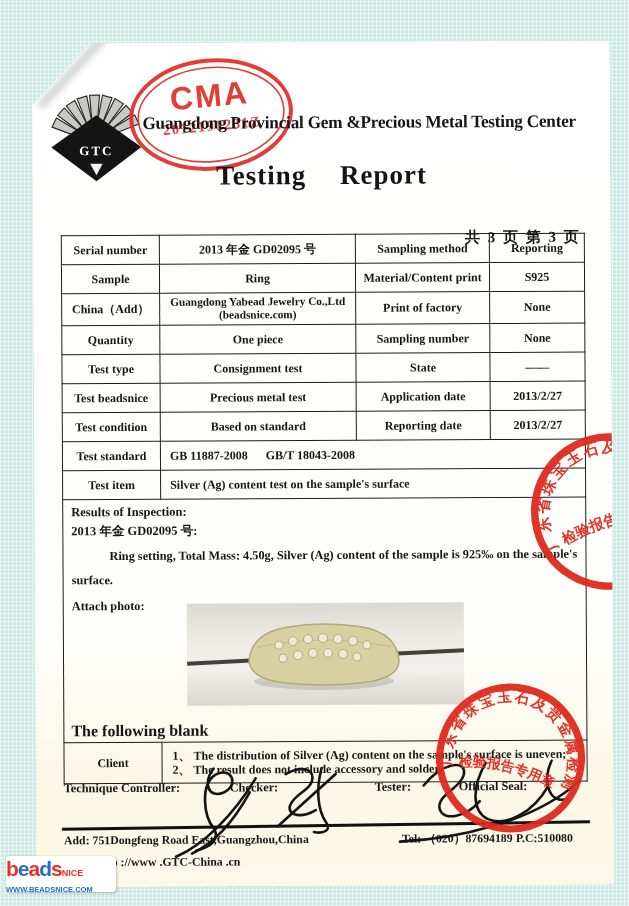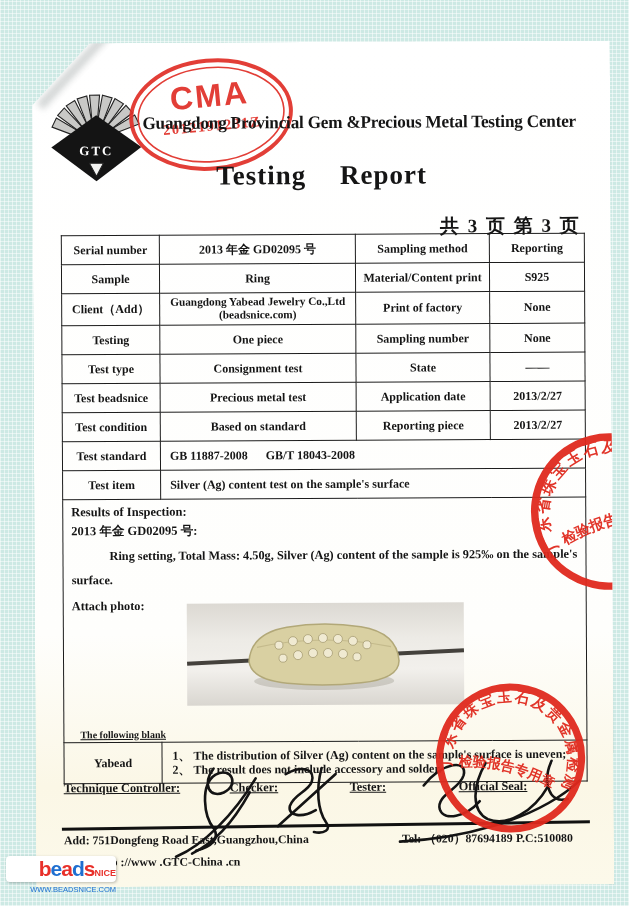--- a/index.html
+++ b/index.html
@@ -20,59 +20,59 @@
   }
   .corner-shade{position:absolute;left:-8px;top:22px;width:100px;height:9px;
     background:rgba(110,120,120,.30);filter:blur(3px);transform:rotate(-47deg);}
   
   .gtc-logo{position:absolute;left:12px;top:40px;width:104px;height:102px;}
   .cma{position:absolute;left:94px;top:12px;width:170px;height:122px;transform:rotate(-5deg);opacity:.93;}
   .org-name{position:absolute;left:84px;top:70px;width:486px;text-align:center;
     font-size:17.5px;font-weight:bold;letter-spacing:-0.2px;transform:scaleX(.98);}
   .title{position:absolute;left:0;top:118px;width:100%;text-align:center;
     font-size:27px;font-weight:bold;word-spacing:26px;letter-spacing:1px;}
-  .page-info{position:absolute;right:30px;top:172px;font-size:19px;font-weight:bold;letter-spacing:2px;margin-left:16px;}
+  .page-info{position:absolute;right:30px;top:187px;font-size:15px;font-weight:bold;letter-spacing:2px;margin-left:16px;}
   
   table.report{position:absolute;left:28px;top:192px;width:523px;border-collapse:collapse;table-layout:fixed;}
   table.report td{border:1.6px solid #1d1d1d;font-weight:bold;font-size:12px;
     text-align:center;vertical-align:middle;padding:2px 3px;line-height:1.18;}
   table.report td.v{white-space:pre-wrap;}
   table.report tr.r{height:29px;}
   td.wide-v{text-align:left !important;padding-left:9px !important;white-space:pre-wrap;}
   td.results-cell{height:232px;vertical-align:top !important;text-align:left !important;
     padding:5px 8px !important;position:relative;}
   .res-h{font-size:12.5px;font-weight:bold;margin:0 0 5px 0;}
   .res-serial{font-size:12.5px;font-weight:bold;margin:0 0 6px 0;}
   .res-desc{font-size:12.3px;font-weight:bold;margin:0 0 7px 0;text-indent:38px;line-height:1.9;}
   .res-attach{font-size:12.3px;font-weight:bold;margin:0;}
   .photo{position:absolute;left:123px;top:104px;width:277px;height:102px;
     background:linear-gradient(180deg,#dcd9d3,#edebe6 35%,#f2f0ec 65%,#d9d6d0);}
-  .following{position:absolute;left:16px;bottom:1px;font-size:10px;font-weight:bold;text-decoration:underline;}
+  .following{position:absolute;left:7px;bottom:1px;font-size:16px;font-weight:bold;}
   td.remarks-label{height:36px;}
   td.remarks-v{text-align:left !important;padding-left:10px !important;font-size:11.8px;line-height:1.45;}
   
   .sign-row{position:absolute;left:28px;top:738px;width:523px;height:20px;font-size:12.3px;font-weight:bold;}
-  .sign-row span{position:absolute;top:0;text-decoration:underline;}
+  .sign-row span{position:absolute;top:0;}
   .sig-svg{position:absolute;left:28px;top:712px;width:523px;height:112px;pointer-events:none;}
   .rule{position:absolute;left:26px;top:782px;width:528px;height:2.6px;background:#111;transform:rotate(-0.5deg);}
   .footer1{position:absolute;left:28px;top:790px;width:523px;height:16px;font-size:11.8px;font-weight:bold;}
   .footer1 span{position:absolute;top:0;}
   .footer2{position:absolute;left:28px;top:812px;font-size:11.8px;font-weight:bold;}
   
   .seal{position:absolute;pointer-events:none;}
   .seal-mid{left:494px;top:390px;width:162px;height:162px;transform:rotate(-14deg);opacity:.95;}
   .seal-bottom{left:398px;top:640px;width:154px;height:154px;transform:rotate(14deg);opacity:.95;}
   
-  .watermark{position:absolute;left:6px;top:856px;width:110px;height:26px;background:#fff;
+  .watermark{position:absolute;left:6px;top:856px;width:110px;height:36px;background:#fff;
     border-radius:4px;box-shadow:1px 1px 3px rgba(0,0,0,.25);z-index:9;
-    font-family:"Liberation Sans","DejaVu Sans",sans-serif;text-align:right;padding-top:2px;box-sizing:border-box;}
+    font-family:"Liberation Sans","DejaVu Sans",sans-serif;text-align:left;padding-top:2px;box-sizing:border-box;}
   .brand{font-weight:bold;font-size:21px;line-height:21px;letter-spacing:-1px;}
   .brand .r{color:#e8302a;} .brand .b{color:#1f6fd0;}
   .brand-nice{font-size:9px;color:#e8302a;font-weight:bold;letter-spacing:0;}
-  .brand-url{font-size:7.5px;color:#1f6fd0;font-weight:normal;margin-top:1px;}
+  .brand-url{font-size:7.5px;color:#1f6fd0;font-weight:bold;margin-top:1px;}
 </style>
 </head>
 <body>
 
 <div class="paper">
   <div class="corner-shade"></div>
 
   <svg class="gtc-logo" viewBox="0 0 104 102">
     <defs>
       <polygon id="ray" points="48.5,46 45.5,12 55.5,12 52.5,46" fill="#c8c8c6" stroke="#222" stroke-width="1.1"></polygon>
@@ -116,48 +116,48 @@
       <td>Sampling method</td>
       <td class="v">Reporting</td>
     </tr>
     <tr class="r">
       <td>Sample</td>
       <td class="v">Ring</td>
       <td>Material/Content print</td>
       <td class="v">S925</td>
     </tr>
     <tr class="r">
-      <td>Client（Add）</td>
+      <td>China（Add）</td>
       <td class="v" style="font-size:11.3px">Guangdong Yabead Jewelry Co.,Ltd
 (beadsnice.com)</td>
       <td>Print of factory</td>
       <td class="v">None</td>
     </tr>
     <tr class="r">
-      <td>Testing</td>
+      <td>Quantity</td>
       <td class="v">One piece</td>
       <td>Sampling number</td>
       <td class="v">None</td>
     </tr>
     <tr class="r">
       <td>Test type</td>
       <td class="v">Consignment test</td>
       <td>State</td>
       <td class="v">——</td>
     </tr>
     <tr class="r">
       <td>Test beadsnice</td>
       <td class="v">Precious metal test</td>
       <td>Application date</td>
       <td class="v">2013/2/27</td>
     </tr>
     <tr class="r">
       <td>Test condition</td>
       <td class="v">Based on standard</td>
-      <td>Reporting piece</td>
+      <td>Reporting date</td>
       <td class="v">2013/2/27</td>
     </tr>
     <tr class="r">
       <td>Test standard</td>
       <td class="wide-v" colspan="3">GB 11887-2008      GB/T 18043-2008</td>
     </tr>
     <tr class="r">
       <td>Test item</td>
       <td class="wide-v" colspan="3">Silver (Ag) content test on the sample's surface</td>
     </tr>
@@ -187,33 +187,33 @@
               <circle cx="141" cy="50" r="4.5"></circle>
                   <circle cx="156" cy="51" r="4.5"></circle>
                   <circle cx="170" cy="54" r="4"></circle>
             </g>
           </svg>
         </div>
         <div class="following">The following blank</div>
       </td>
     </tr>
     <tr>
-      <td class="remarks-label">Yabead</td>
+      <td class="remarks-label">Client</td>
       <td class="remarks-v" colspan="3">
         <div>1、 The distribution of Silver (Ag) content on the sample's surface is uneven;</div>
         <div>2、 The result does not include accessory and solder.</div>
       </td>
     </tr>
   </tbody>
     </table>
 
   <div class="sign-row">
     <span style="left:0">Technique Controller:</span>
     <span style="left:166px">Checker:</span>
-    <span style="left:286px">Tester:</span>
+    <span style="left:311px">Tester:</span>
     <span style="left:395px">Official Seal:</span>
   </div>
 
   <svg class="sig-svg" viewBox="0 0 523 112">
     <g fill="none" stroke="#141414" stroke-width="2.6" stroke-linecap="round">
       <path d="M150,14 C138,30 146,44 160,38 C176,30 168,12 152,20 C136,30 140,62 150,74 C156,84 148,92 132,96"></path>
       <path d="M128,99 C150,88 168,70 186,38"></path>
       <path d="M112,102 C140,90 170,60 192,24"></path>
       <path d="M222,20 C240,10 252,16 248,28 C244,38 230,40 226,52 C224,62 238,64 252,56"></path>
       <path d="M258,14 C252,36 254,56 262,68 C268,76 260,80 250,78"></path>

